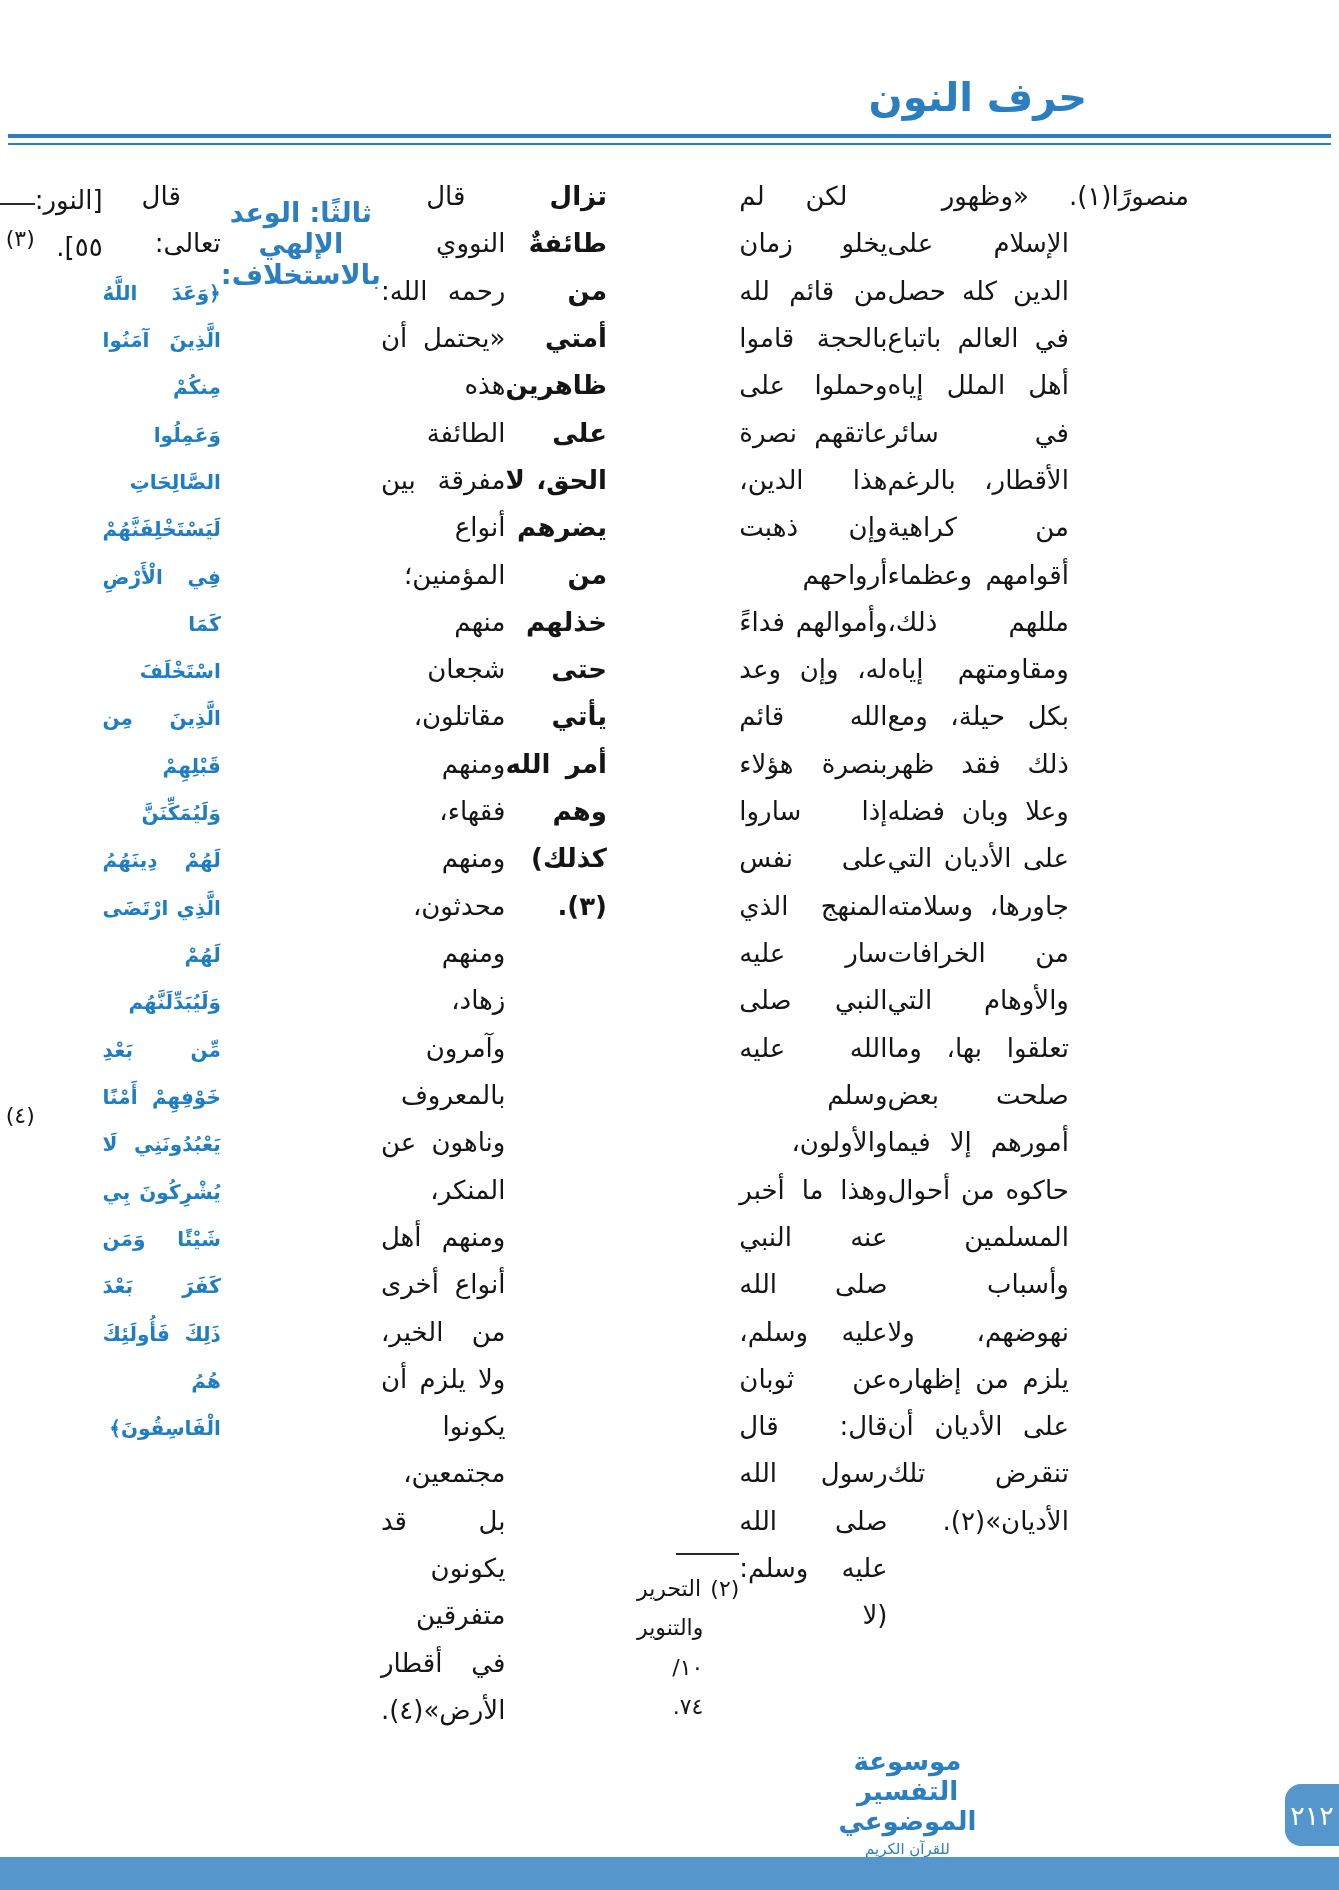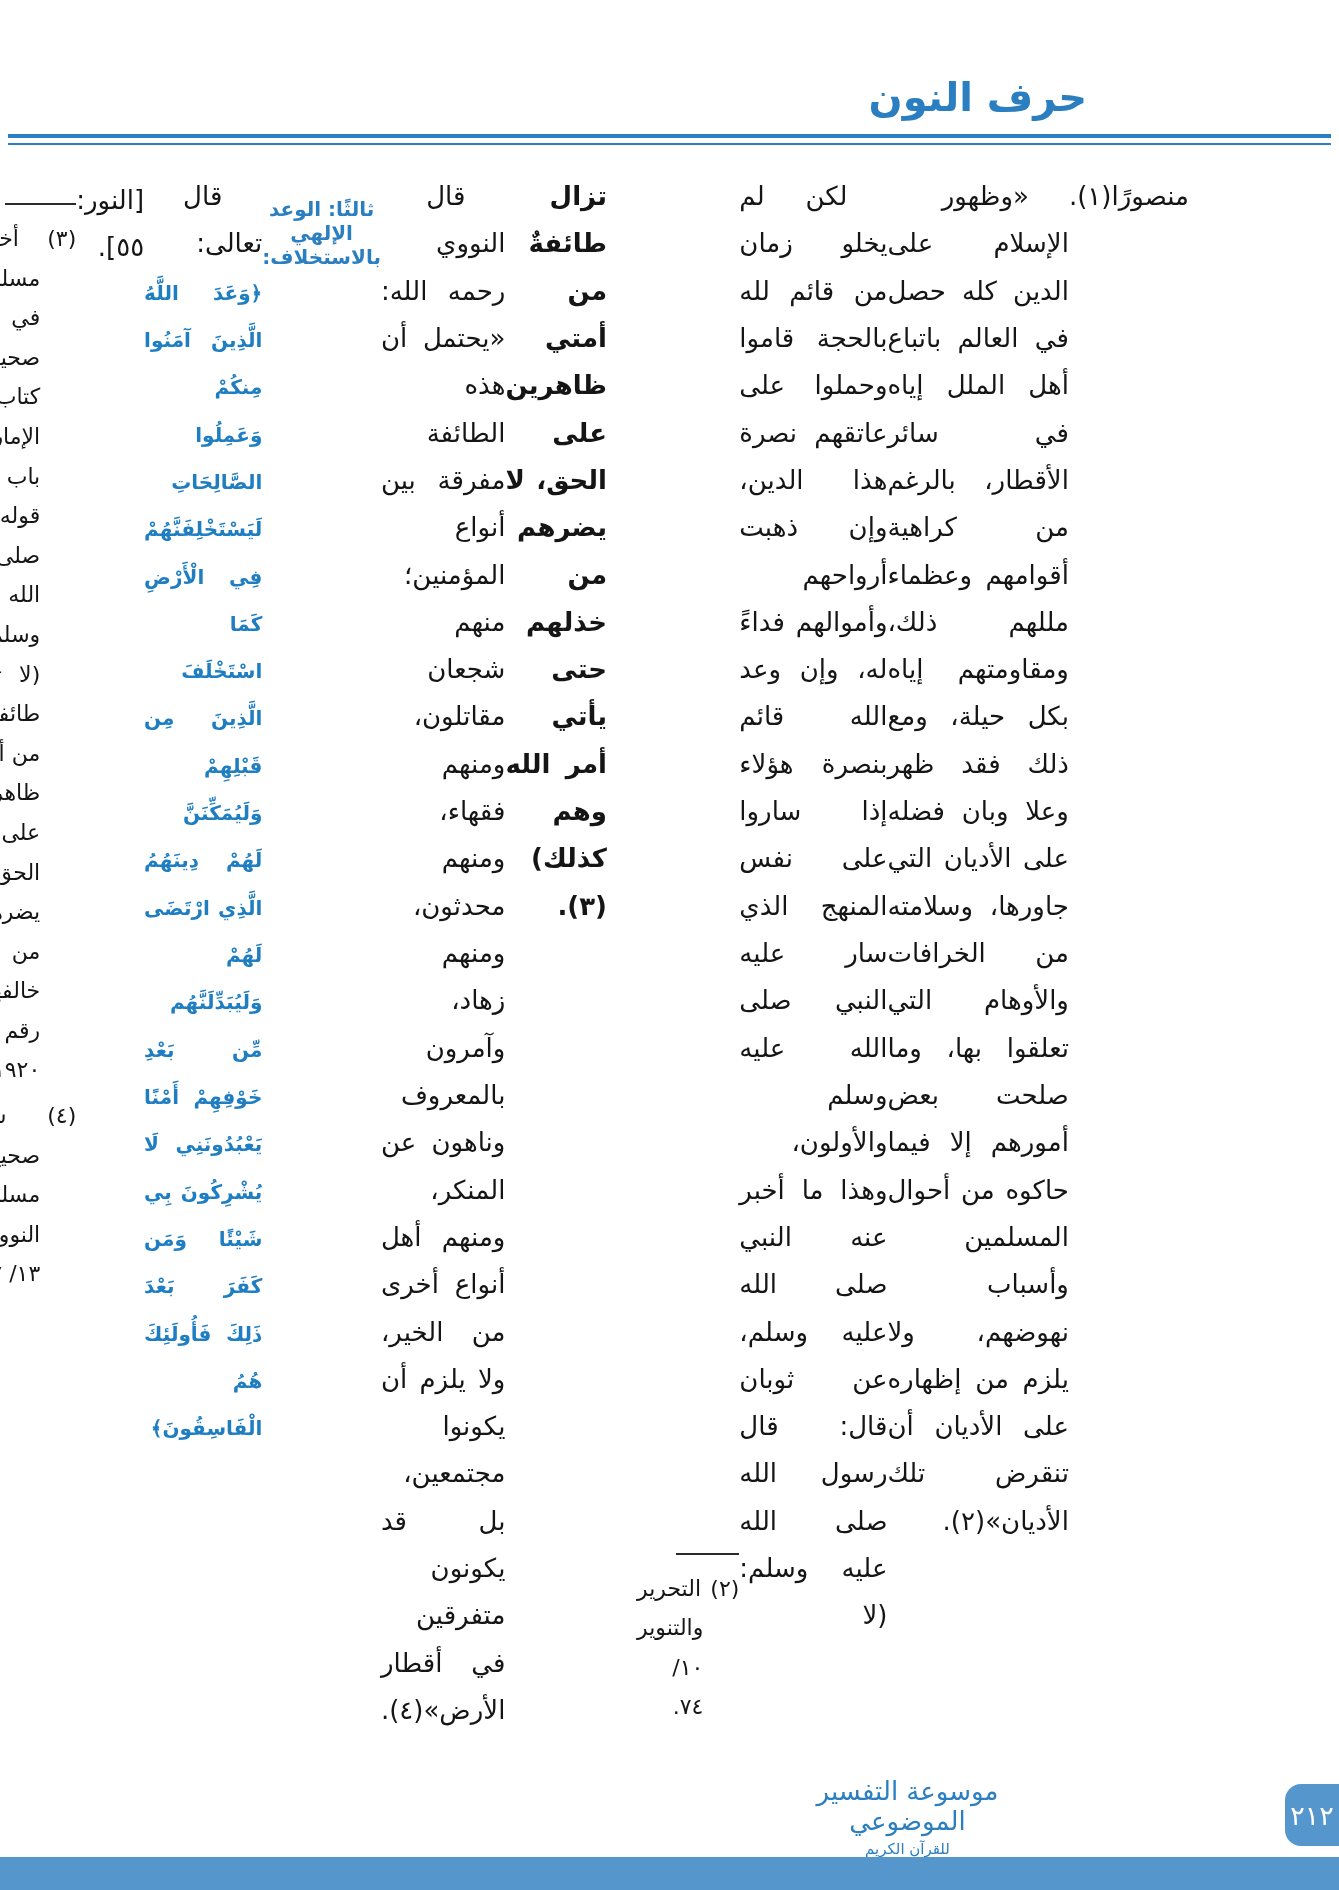--- a/index.html
+++ b/index.html
@@ -36,42 +36,42 @@
 
   .para{
     margin:0;font-size:26px;line-height:1.82;text-align:justify;
     text-indent:40px;color:var(--ink);
   }
   .no-indent{text-indent:0;}
   .bold{font-weight:bold;}
 
   .section-heading{
     margin:24px 0 14px;text-align:center;color:var(--accent);
-    font-size:20px;font-weight:bold;
+    font-size:27px;font-weight:bold;
   }
   .quran{
     color:var(--quran);font-weight:bold;font-size:20px;line-height:2.05;
   }
   .verse-ref{text-indent:0;margin-top:4px;}
 
   
   .footnotes{margin-top:30px;}
   .col-right .footnotes{margin-top:auto;padding-top:8px;}
   .fn-rule{width:62%;border-top:2px solid #2a2a2a;margin-bottom:14px;}
   .footnote{
     margin:0 0 6px;font-size:22px;line-height:1.8;text-align:justify;
     padding-right:36px;text-indent:-36px;color:var(--ink);
   }
 
   
   .publisher-logo{
     position:absolute;bottom:32px;right:324px;width:215px;text-align:center;
     color:var(--accent);
   }
-  .logo-main{font-size:26px;font-weight:normal;line-height:1.15;}
+  .logo-main{font-size:26px;font-weight:bold;line-height:1.15;}
   .logo-sub{font-size:15px;margin-top:3px;}
 
   .page-tab{
     position:absolute;right:0;bottom:44px;width:54px;height:62px;
     background:var(--footer);border-radius:16px 0 0 16px;
     color:#ffffff;display:flex;align-items:center;justify-content:center;
     font-size:27px;font-weight:normal;
   }
   .footer-bar{
     position:absolute;left:0;bottom:0;width:100%;height:33px;

